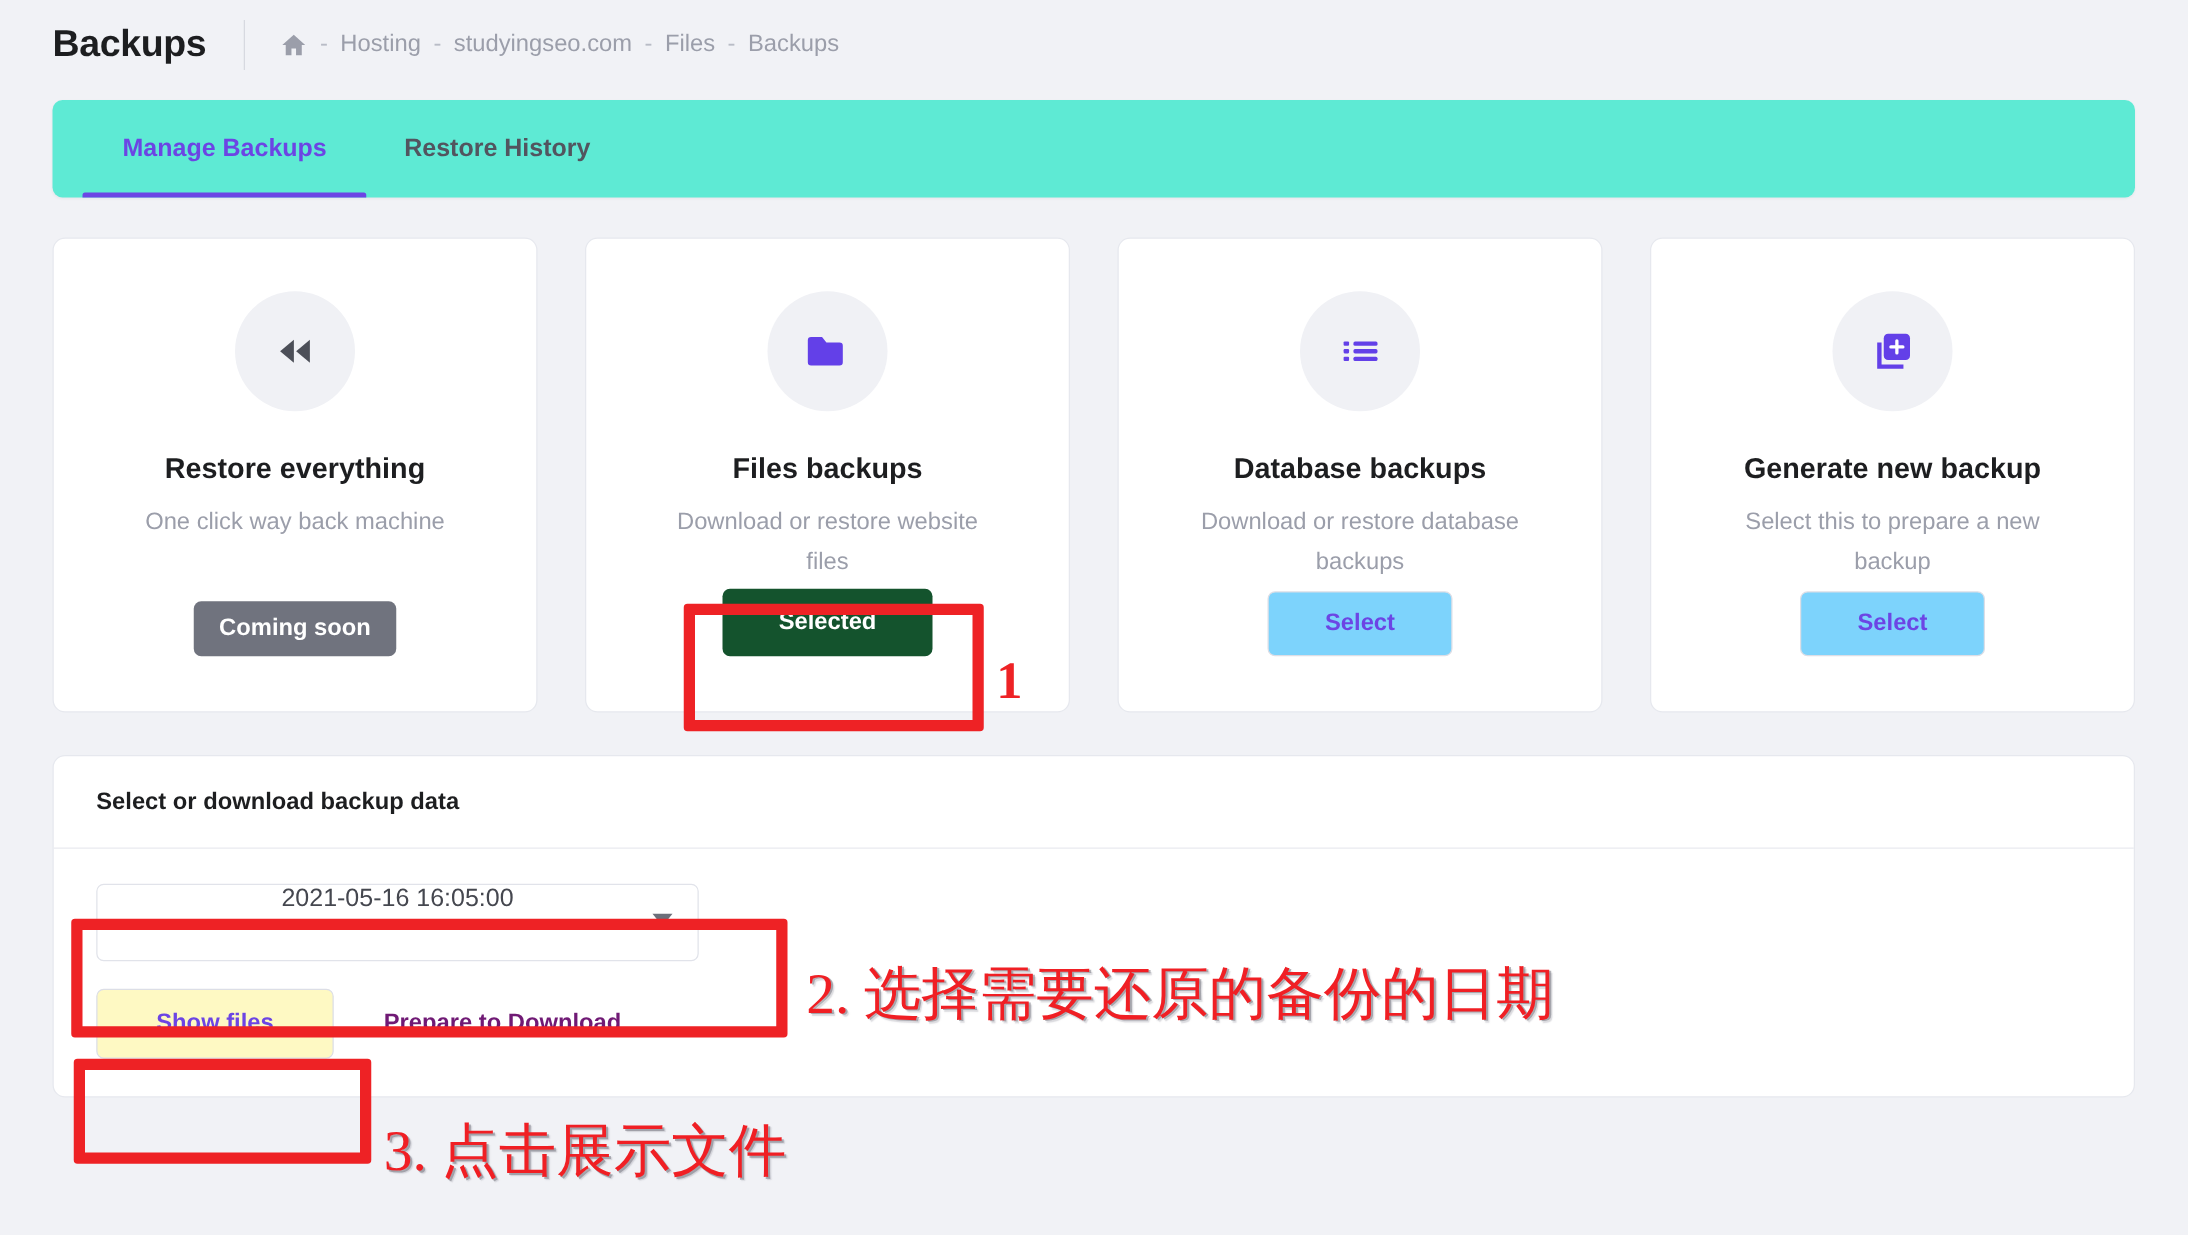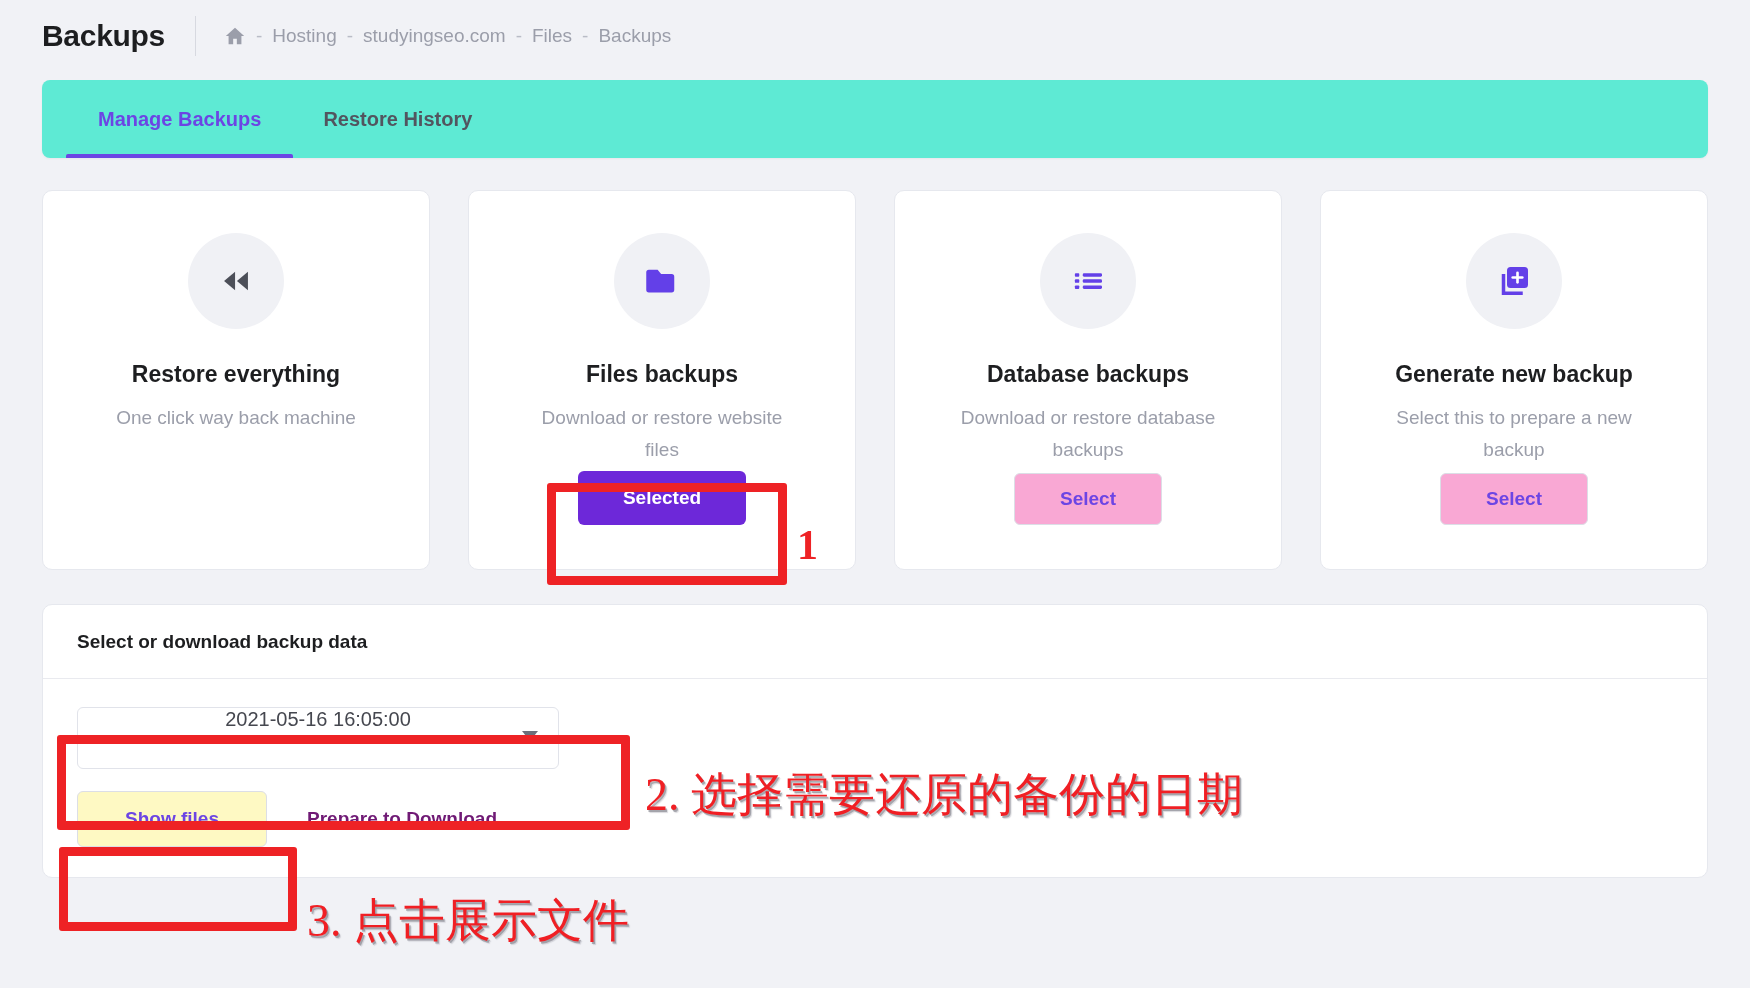--- a/index.html
+++ b/index.html
@@ -114,34 +114,34 @@
   .opt-action {
     margin-top: auto;
     margin-bottom: 44px;
   }
   .btn-outline {
     min-width: 148px;
     height: 52px;
     padding: 0 44px;
     border: 1px solid #dcdee6;
     border-radius: 6px;
-    background: #f9a8d4;
+    background: #7dd3fc;
     color: #6c45e4;
     font-size: 19px;
     font-weight: 700;
     font-family: inherit;
     cursor: pointer;
   }
   .btn-filled {
     min-width: 168px;
     height: 54px;
     padding: 0 28px;
     border: none;
     border-radius: 6px;
-    background: #6d28d9;
+    background: #14532d;
     color: #ffffff;
     font-size: 19px;
     font-weight: 700;
     font-family: inherit;
     cursor: pointer;
   }
   .badge-soon {
     display: inline-block;
     background: #70737e;
     color: #ffffff;
@@ -288,20 +288,23 @@
 
     <div class="opt-card">
       <div class="icon-circle">
         <svg width="44" height="44" viewBox="0 0 48 48" fill="#4c4f58">
           <path d="M23 14 L23 34 L11 24 Z"></path>
           <path d="M37 14 L37 34 L25 24 Z"></path>
         </svg>
       </div>
       <div class="opt-title">Restore everything</div>
       <div class="opt-desc">One click way back machine</div>
+      <div class="opt-action">
+        <span class="badge-soon">Coming soon</span>
+      </div>
     </div>
 
     <div class="opt-card">
       <div class="icon-circle">
         <svg width="42" height="42" viewBox="0 0 48 48" fill="#6340e8">
           <path d="M6 14 a3 3 0 0 1 3-3 h10 l4 5 h12 a3 3 0 0 1 3 3 v15 a3 3 0 0 1 -3 3 H9 a3 3 0 0 1 -3 -3 Z"></path>
         </svg>
       </div>
       <div class="opt-title">Files backups</div>
       <div class="opt-desc">Download or restore website files</div>

